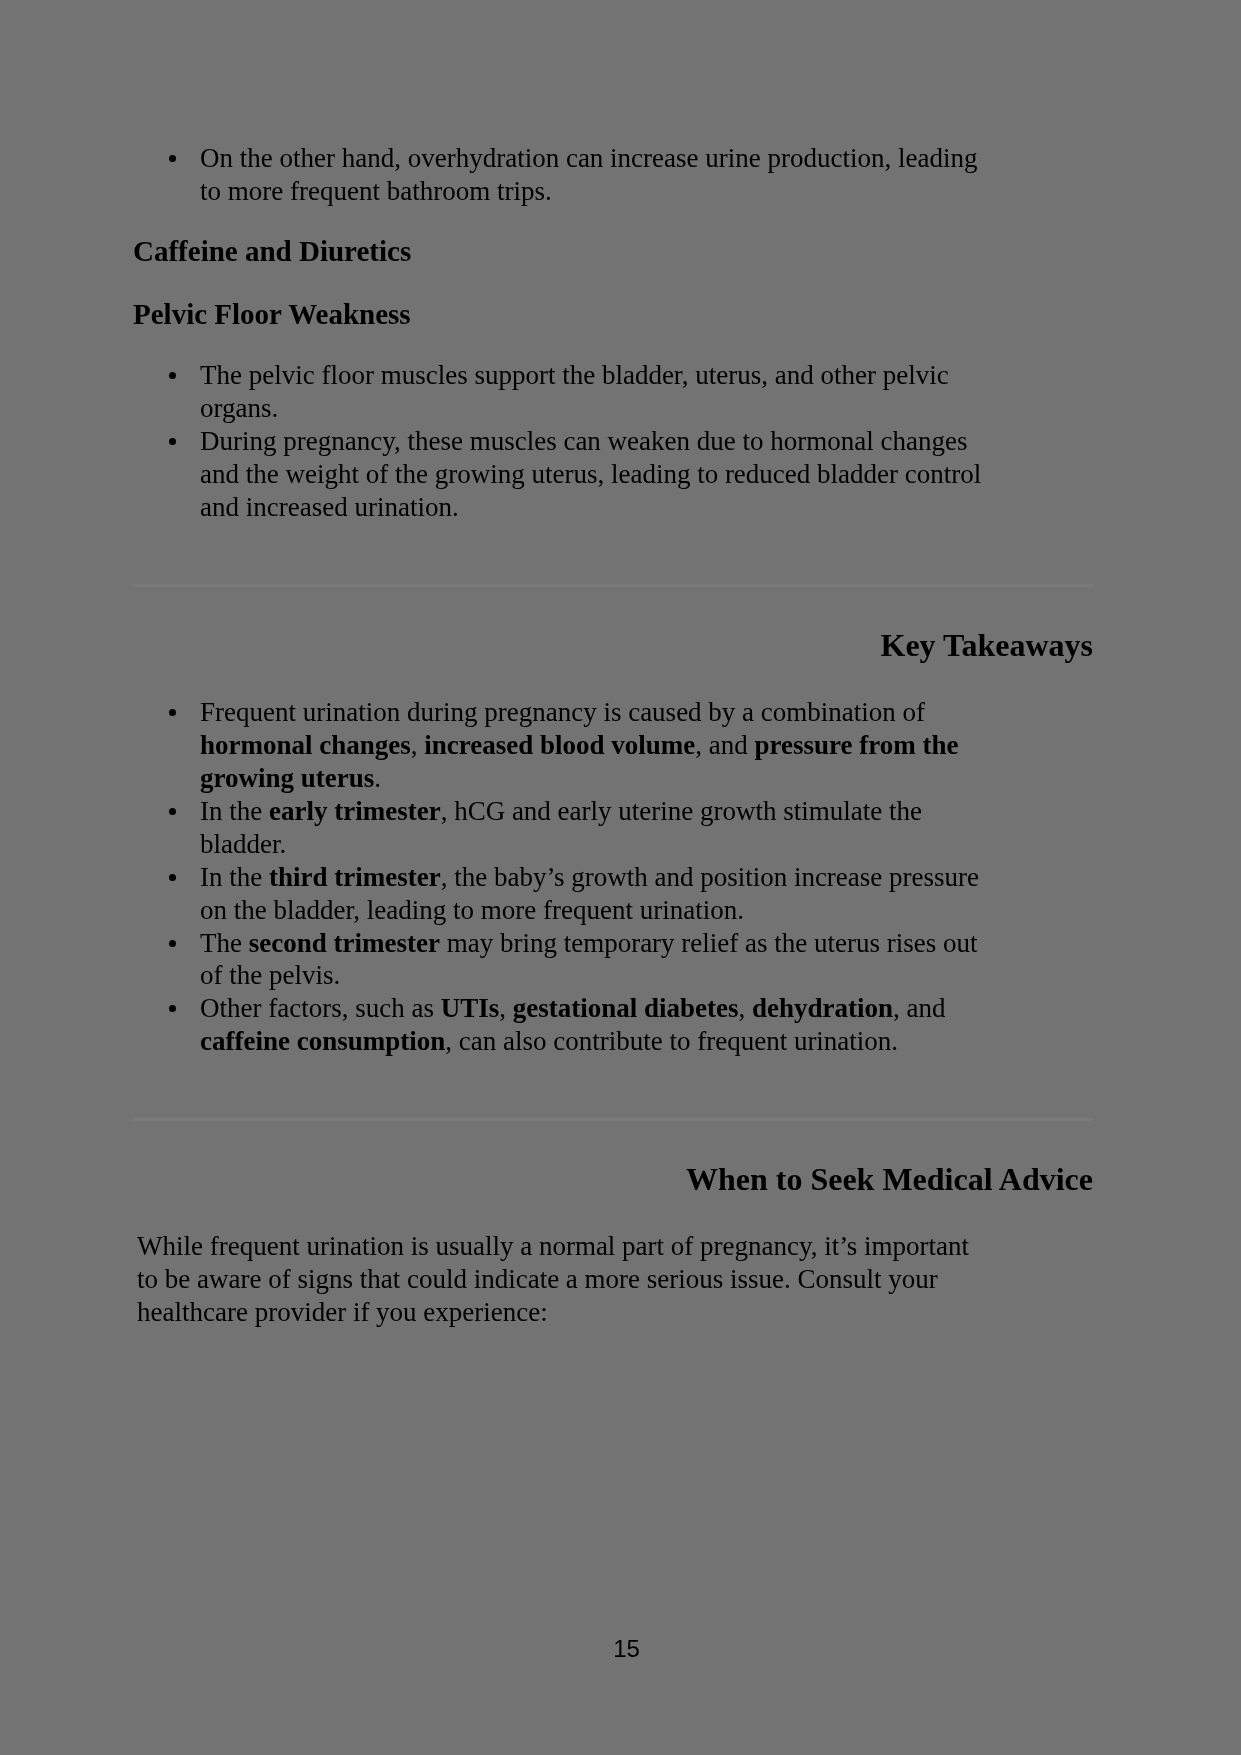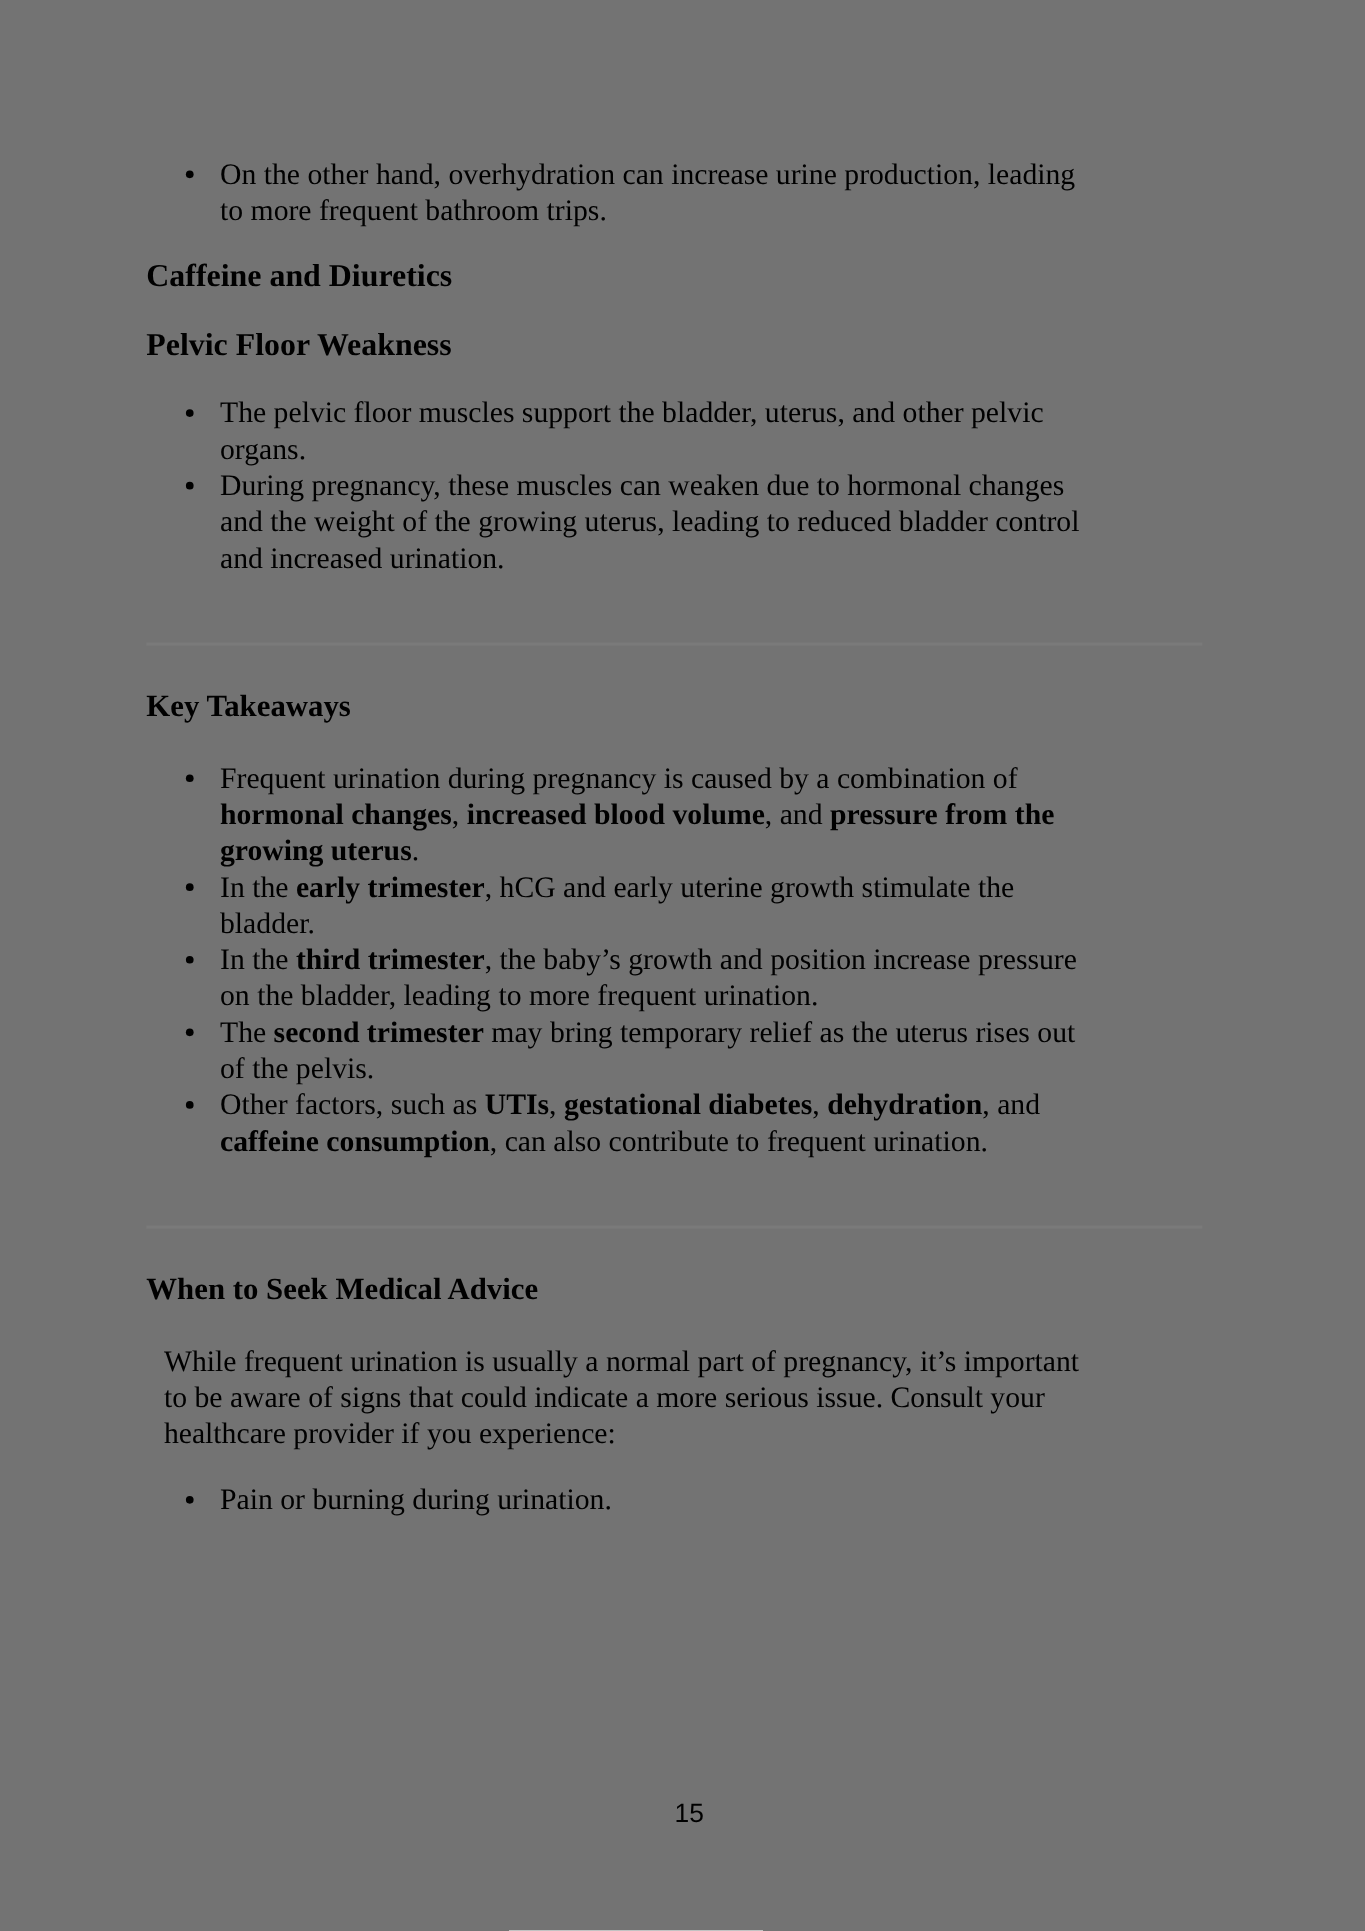--- a/index.html
+++ b/index.html
@@ -14,35 +14,36 @@
     color: #000000;
     font-family: "Liberation Serif", serif;
     font-size: 27px;
     line-height: 1.22;
     padding: 142px 148px 0 133px;
     overflow: hidden;
   }
 
   .h2 {
     font-family: "Liberation Serif", serif;
-    font-size: 28px;
+    font-size: 32px;
     font-weight: bold;
     line-height: 1.15;
     margin: 0 0 32px 0;
+    text-align: right;
   }
 
   .h3 {
     font-size: 29px;
     font-weight: bold;
     line-height: 1.2;
     margin: 25px 0 28px 0;
   }
 
   .p {
-    margin: 0 0 27px 16px;
+    margin: 0 0 27px 4px;
     max-width: 850px;
   }
 
   .list {
     list-style: none;
     margin: 0 0 26px 0;
     padding: 0;
   }
 
   .list-item {
@@ -101,18 +102,15 @@
       <ul class="list">
         <li class="list-item"><span class="bullet"></span><span class="seg">Frequent urination during pregnancy is caused by a combination of </span><span class="seg bold">hormonal changes</span><span class="seg">, </span><span class="seg bold">increased blood volume</span><span class="seg">, and </span><span class="seg bold">pressure from the growing uterus</span><span class="seg">.</span></li>
         <li class="list-item"><span class="bullet"></span><span class="seg">In the </span><span class="seg bold">early trimester</span><span class="seg">, hCG and early uterine growth stimulate the bladder.</span></li>
         <li class="list-item"><span class="bullet"></span><span class="seg">In the </span><span class="seg bold">third trimester</span><span class="seg">, the baby’s growth and position increase pressure on the bladder, leading to more frequent urination.</span></li>
         <li class="list-item"><span class="bullet"></span><span class="seg">The </span><span class="seg bold">second trimester</span><span class="seg"> may bring temporary relief as the uterus rises out of the pelvis.</span></li>
         <li class="list-item"><span class="bullet"></span><span class="seg">Other factors, such as </span><span class="seg bold">UTIs</span><span class="seg">, </span><span class="seg bold">gestational diabetes</span><span class="seg">, </span><span class="seg bold">dehydration</span><span class="seg">, and </span><span class="seg bold">caffeine consumption</span><span class="seg">, can also contribute to frequent urination.</span></li>
       </ul>
       <hr class="rule">
       <h2 class="h2">When to Seek Medical Advice</h2>
       <p class="p">While frequent urination is usually a normal part of pregnancy, it’s important to be aware of signs that could indicate a more serious issue. Consult your healthcare provider if you experience:</p>
-      <ul class="list">
-        <li class="list-item"><span class="bullet"></span><span class="seg">Pain or burning during urination.</span></li>
-      </ul>
     </main>
   <div class="page-footer">15</div>
 </div>
 
 </body></html>

